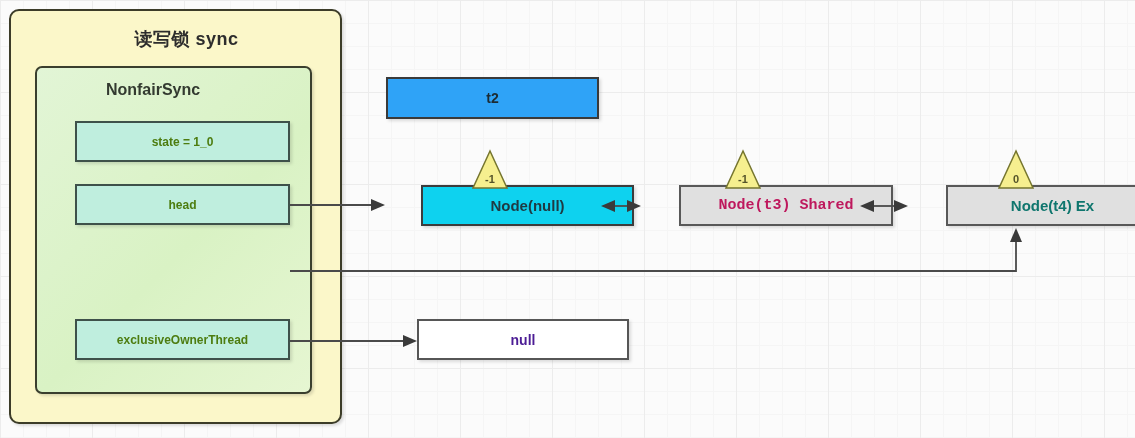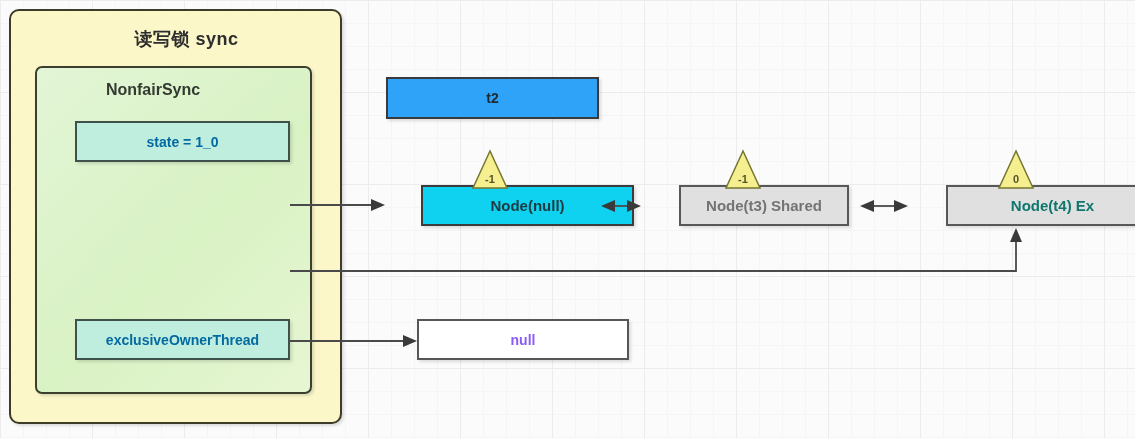--- a/index.html
+++ b/index.html
@@ -18,52 +18,53 @@
          font-weight:bold;box-shadow:2px 2px 3px rgba(0,0,0,0.13);}
   .outer-box{left:9px;top:9px;width:333px;height:415px;border:2.5px solid #3c3c28;border-radius:10px;
              background:var(--outer-box-fill);justify-content:flex-start;align-items:flex-start;}
   .outer-title{position:absolute;left:9px;top:27px;width:333px;text-align:center;
                font-size:18px;font-weight:bold;color:#2d2d2d;letter-spacing:.5px;padding-left:11px;}
   .inner-box{left:35px;top:66px;width:277px;height:328px;border:2px solid #3a3f2e;border-radius:7px;
              background:linear-gradient(135deg,#e2f5d6 0%,var(--inner-box-fill) 55%,#e6f6d2 100%);}
   .inner-title{position:absolute;left:35px;top:81px;width:236px;text-align:center;
                font-size:16px;font-weight:bold;color:#333a30;}
   .field{left:75px;width:215px;height:41px;border:2px solid #3e514a;background:var(--field-fill);
-         font-size:14px;color:#0369a1;}
+         font-size:12px;color:#4d7c0f;}
   .field-0{top:121px;}
   .field-1{top:184px;}
   .field-2{top:252px;}
   .field-3{top:319px;}
   .thread-box{left:386px;top:77px;width:213px;height:42px;border:2px solid #3a3a3a;
               background:var(--thread-fill);font-size:14px;color:#1c2b33;}
   .node{top:185px;height:41px;font-size:15px;border:2px solid #4d4d4d;margin-left:36px;}
   .node-0{left:385px;width:213px;background:var(--head-node-fill);border-color:#3c3c3c;color:#1f3a42;}
-  .node-1{left:643px;width:170px;background:var(--queued-node-fill);border-color:#585858;color:#737373;}
+  .node-1{left:643px;width:214px;background:var(--queued-node-fill);border-color:#585858;color:#be185d;font-family:Liberation Mono, monospace;}
   .node-2{left:910px;width:213px;background:var(--queued-node-fill);border-color:#585858;color:#0f766e;}
   .null-box{left:417px;top:319px;width:212px;height:41px;border:2px solid #565656;
-            background:#ffffff;font-size:14px;color:#8b5cf6;}
+            background:#ffffff;font-size:14px;color:#4c1d95;}
   .overlay{position:absolute;left:0;top:0;width:1135px;height:438px;pointer-events:none;}
   .overlay line,.overlay polyline{stroke:var(--arrow-color);stroke-width:1.8;fill:none;}
   .overlay .head-fill{fill:#3a3a3a;stroke:none;}
   .overlay .tri{fill:var(--wait-status-triangle-fill);stroke:#76762f;stroke-width:1.5;}
   .overlay text{font-family:"Liberation Sans","DejaVu Sans",sans-serif;font-size:11px;
                 font-weight:bold;fill:#55542a;text-anchor:middle;}
 </style>
 </head>
 <body>
 
 <div class="canvas">
 
   <div class="shape outer-box"></div>
   <div class="outer-title">读写锁 sync</div>
 
   <div class="shape inner-box"></div>
   <div class="inner-title">NonfairSync</div>
 
   <div class="shape field field-0">state = 1_0</div>
+  <div class="shape field field-1">head</div>
   <div class="shape field field-3">exclusiveOwnerThread</div>
 
   <div class="shape thread-box">t2</div>
 
   <div class="shape node node-0">Node(null)</div>
   <div class="shape node node-1">Node(t3) Shared</div>
   <div class="shape node node-2">Node(t4) Ex</div>
 
   <div class="shape null-box">null</div>
 

